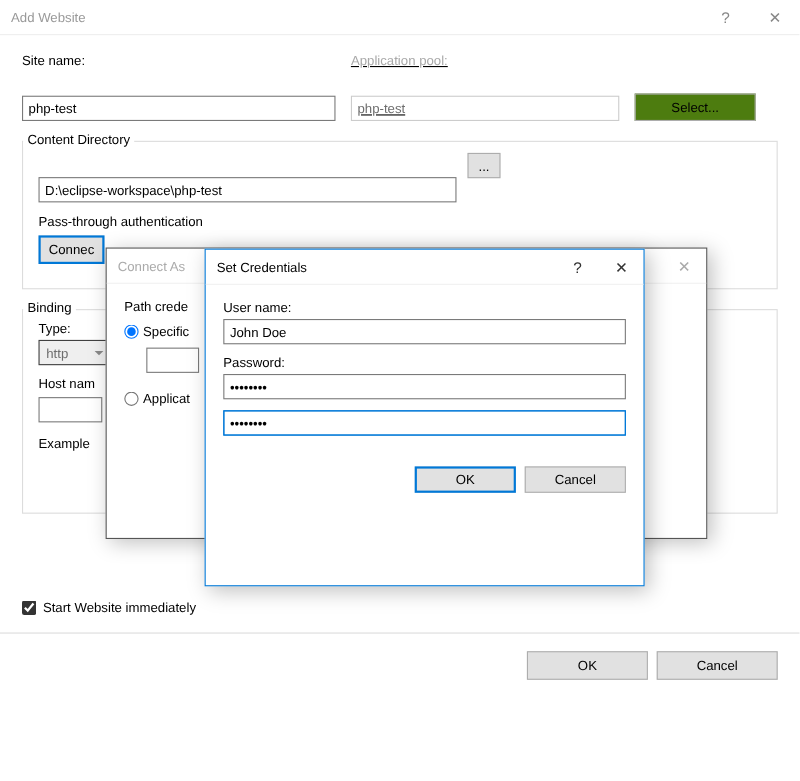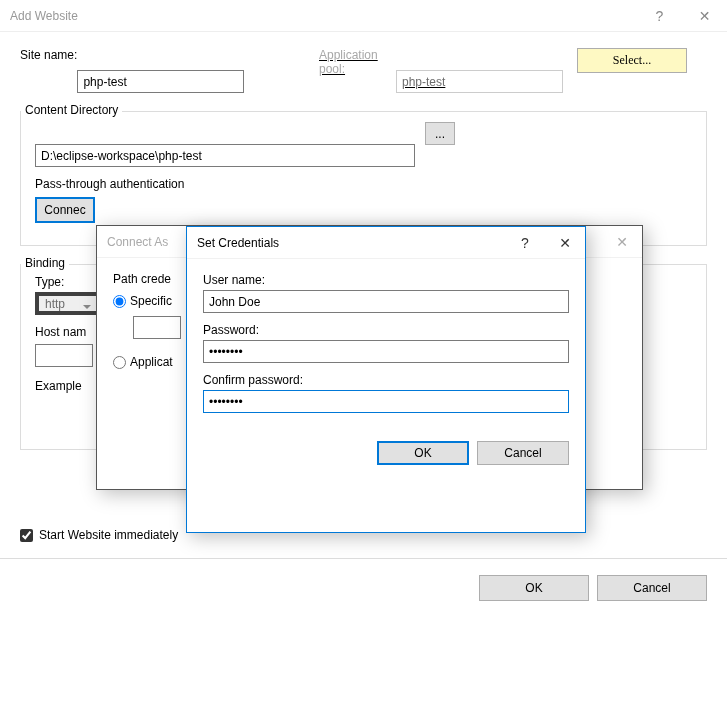--- a/index.html
+++ b/index.html
@@ -27,38 +27,38 @@
       width: 45px; height: 32px;
       display: flex; align-items: center; justify-content: center;
       color: #888;
       font-size: 14px;
       font-family: "Segoe UI Symbol", sans-serif;
     }
     .main-content {
       padding: 16px 20px 10px 20px;
     }
     .field-row { display: flex; gap: 14px; margin-bottom: 4px;}
-    .field-col { display: flex; flex-direction: row; }
+    .field-col { display: flex; flex-direction: column; }
     .label { font-size: 12px; margin-bottom: 3px; color:#000;}
     .label.disabled { color: #a8a8a8; }
     .txt {
       border: 1px solid #7A7A7A;
       background: #fff;
       font-size: 12px;
       padding: 3px 5px;
       height: 23px;
       font-family: inherit;
       margin-top: 22px;
     }
     .txt.disabled { border: 1px solid #cccccc; color: #6d6d6d; background:#fff;}
     .btn {
-      background: #fef9c3;
+      background: #4d7c0f;
       border: 1px solid #adadad;
       font-size: 12px;
-      font-family: Liberation Serif, serif;
+      font-family: Liberation Sans, sans-serif;
       height: 23px;
       display: flex; align-items:center; justify-content:center;
       cursor: default;
     }
     .group {
       border: 1px solid #dcdcdc;
       margin-top: 18px;
       padding: 10px 14px 22px 14px;
       position: relative;
     }
@@ -128,21 +128,21 @@
       outline-offset:-1px;
     }
     .cred-foot { display:flex; justify-content:flex-end; gap:8px; padding: 6px 16px 14px 0;}
     .cred-foot button {
       width:92px;height:24px;
       background:#e1e1e1;border:1px solid #adadad;
       font-size:12px; font-family: inherit;
     }
     .cred-foot button.default { border:2px solid #0078d7;}
     .drop {
-      border:4px solid #404040; background:#efefef;
+      border:1px solid #404040; background:#efefef;
       height:23px; padding: 3px 18px 3px 6px; font-size:12px; color:#6d6d6d;
       position:relative; display:flex; align-items:center;
     }
     .drop::after{
       content:""; position:absolute; right:6px; top:9px;
       border-left:4px solid transparent;border-right:4px solid transparent;border-top:4px solid #888;
     }
     .thin-input {
       border:1px solid #7a7a7a; background:#fff; height:23px; padding:3px 5px; font-size:12px;
     }
@@ -259,21 +259,20 @@
   <div class="modal-body cred-body">
     <div class="fld">
       <label>User name:</label>
       <input class="tbox" type="text" value="John Doe" style="">
     </div>
     <div class="fld">
       <label>Password:</label>
       <input class="tbox" type="text" value="••••••••" style="">
     </div>
     <div class="fld">
-      <label>Confirm password:</label>
       <input class="tbox focused" type="text" value="••••••••" style="">
     </div>
   </div>
   <div class="cred-foot">
     <button class="default">OK</button>
     <button>Cancel</button>
   </div>
 </div>
 
 </body></html>

